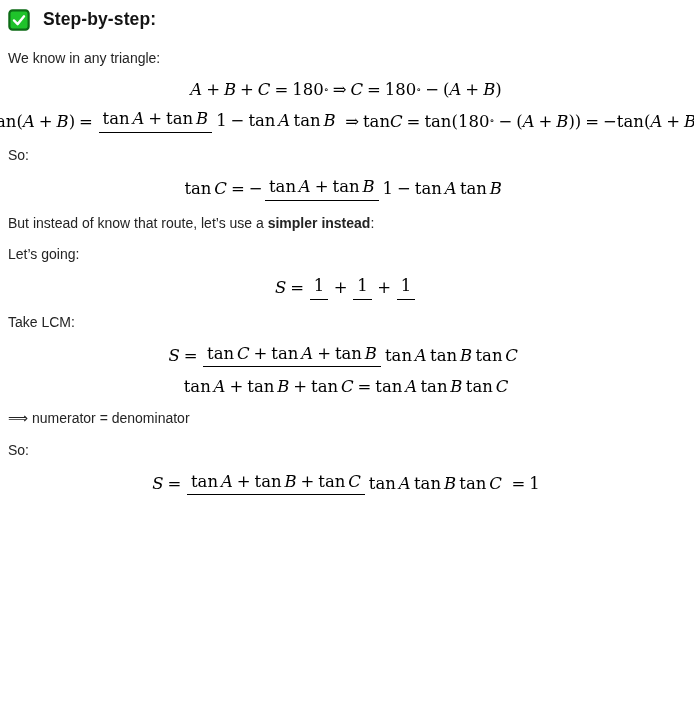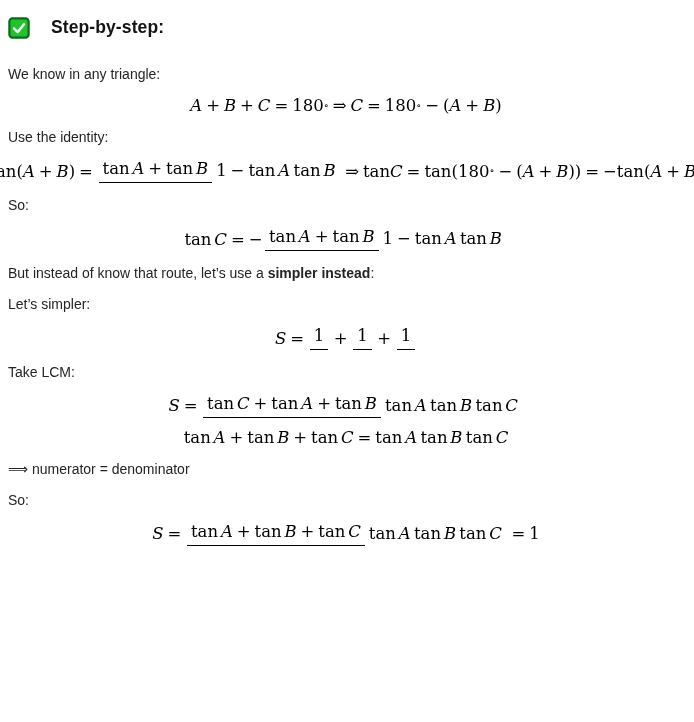--- a/index.html
+++ b/index.html
@@ -13,21 +13,21 @@
 
   
   .header {
     display: flex;
     align-items: center;
     gap: 9px;
     margin: 0 0 15px 0;
   }
   .check-icon { width: 22px; height: 22px; display: inline-flex; }
   .header h2 {
-    margin: 12px;
+    margin: 4px;
     font-size: 17.5px;
     font-weight: bold;
     color: #141414;
     letter-spacing: 0.1px;
   }
 
   
   p.para {
     margin: 13px 0;
     font-size: 14px;
@@ -106,21 +106,20 @@
       <span class="tok-n">180</span>
       <sup class="tok-sup">∘</sup>
       <span class="tok-o">−</span>
       <span class="tok-p">(</span>
       <span class="tok-v">A</span>
       <span class="tok-o">+</span>
       <span class="tok-v">B</span>
       <span class="tok-p">)</span>
     </div>
 
-  <p class="para">Use the identity:</p>
 
   <div class="eq">
       <span class="tok-fn">tan</span>
       <span class="tok-p">(</span>
       <span class="tok-v">A</span>
       <span class="tok-o">+</span>
       <span class="tok-v">B</span>
       <span class="tok-p">)</span>
       <span class="tok-o">=</span>
       <span class="frac">
@@ -163,21 +162,21 @@
       <span class="tok-p">−</span>
       <span class="tok-sp" style="width: 0.05em;"></span>
       <span class="frac">
         <span class="num"><span class="tok-fn">tan</span><span class="tok-sp" style="width: 0.17em;"></span><span class="tok-v">A</span><span class="tok-o">+</span><span class="tok-fn">tan</span><span class="tok-sp" style="width: 0.17em;"></span><span class="tok-v">B</span></span>
         <span class="den"><span class="tok-n">1</span><span class="tok-o">−</span><span class="tok-fn">tan</span><span class="tok-sp" style="width: 0.17em;"></span><span class="tok-v">A</span><span class="tok-sp" style="width: 0.2em;"></span><span class="tok-fn">tan</span><span class="tok-sp" style="width: 0.17em;"></span><span class="tok-v">B</span></span>
       </span>
     </div>
 
   <p class="para"><span>But instead of know that route, let’s use a </span><b>simpler instead</b><span>:</span></p>
 
-  <p class="para">Let’s simpler:</p>
+  <p class="para">Let’s going:</p>
 
   <div class="eq">
       <span class="tok-v">S</span>
       <span class="tok-o">=</span>
       <span class="frac">
         <span class="num"><span class="tok-n">1</span></span>
       </span>
       <span class="tok-o">+</span>
       <span class="frac">
         <span class="num"><span class="tok-n">1</span></span>

